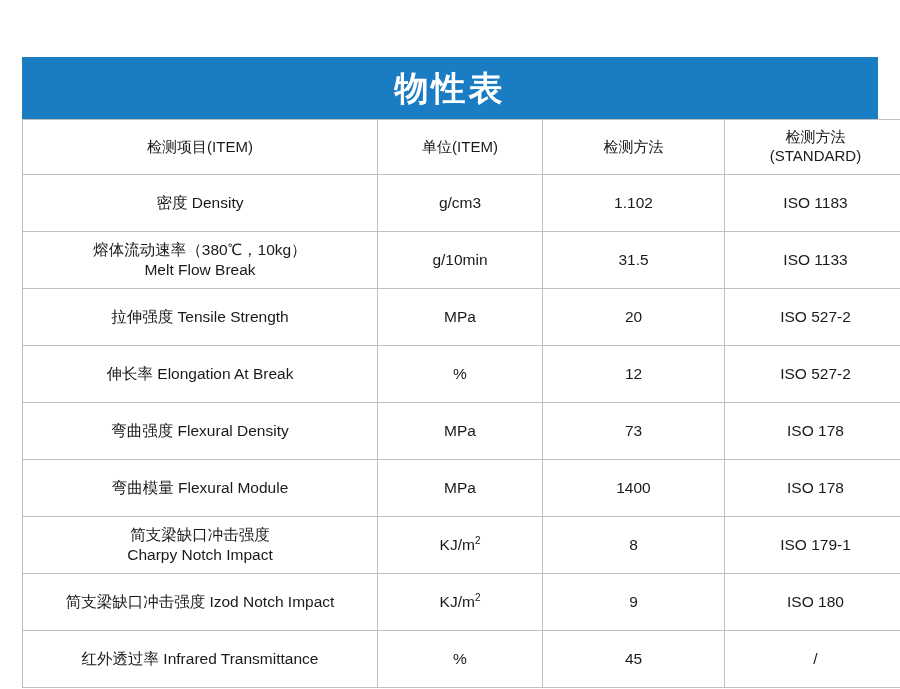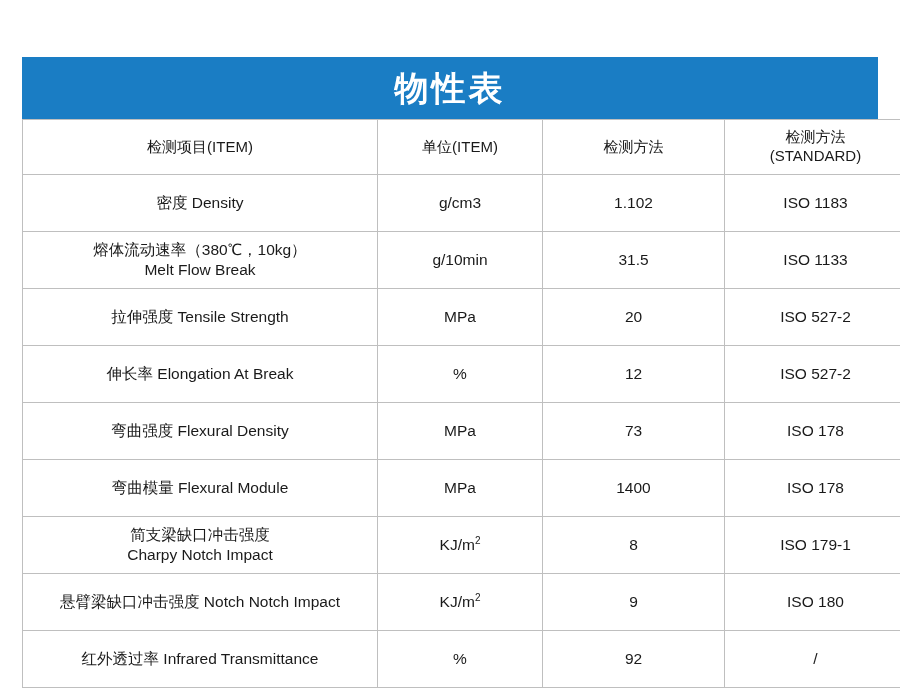--- a/index.html
+++ b/index.html
@@ -154,32 +154,32 @@
             <span class="two-line">简支梁缺口冲击强度</span>
             <span class="two-line">Charpy Notch Impact</span>
           </td>
           <td class="c-unit unit-cell"><span>KJ/m</span><span class="sup">2</span></td>
           <td class="c-result">8</td>
           <td class="c-standard">ISO 179-1</td>
         </tr>
 
         <tr class="row">
           <td class="c-item">
-            <span class="two-line">悬臂梁缺口冲击强度 Notch Notch Impact</span>
+            <span class="two-line">简支梁缺口冲击强度 Izod Notch Impact</span>
           </td>
           <td class="c-unit unit-cell"><span>KJ/m</span><span class="sup">2</span></td>
           <td class="c-result">9</td>
           <td class="c-standard">ISO 180</td>
         </tr>
 
         <tr class="row">
           <td class="c-item">
             <span class="two-line">红外透过率 Infrared Transmittance</span>
           </td>
           <td class="c-unit unit-cell"><span>%</span><span class="sup"></span></td>
-          <td class="c-result">92</td>
+          <td class="c-result">45</td>
           <td class="c-standard">/</td>
         </tr>
 
       </tbody>
     </table>
   </div>
 </div>
 
 </body></html>

